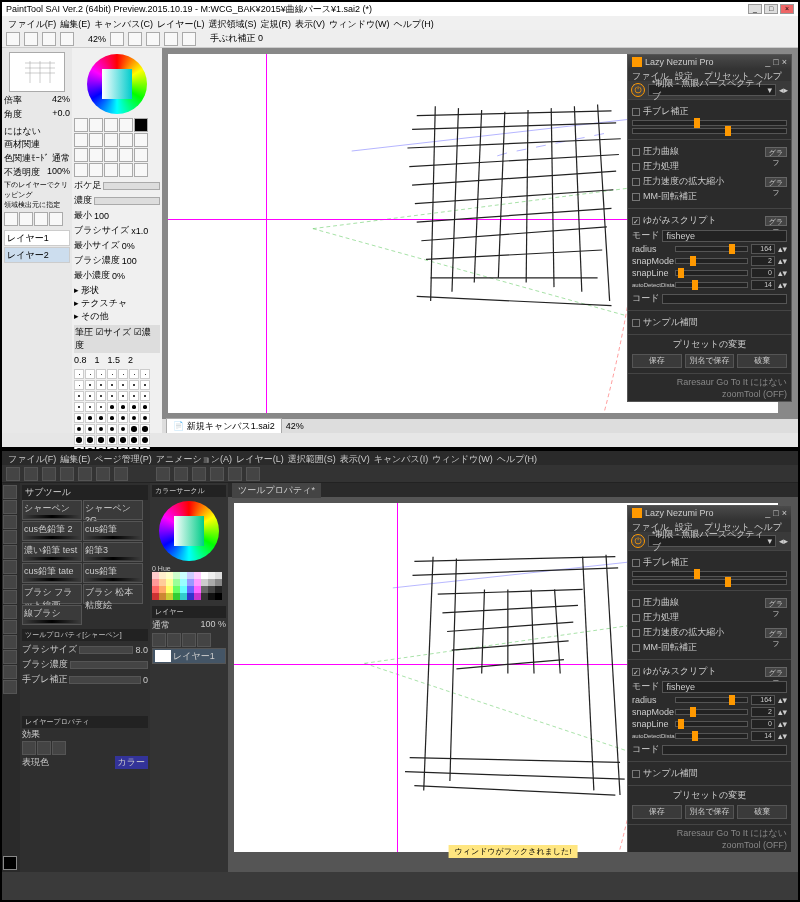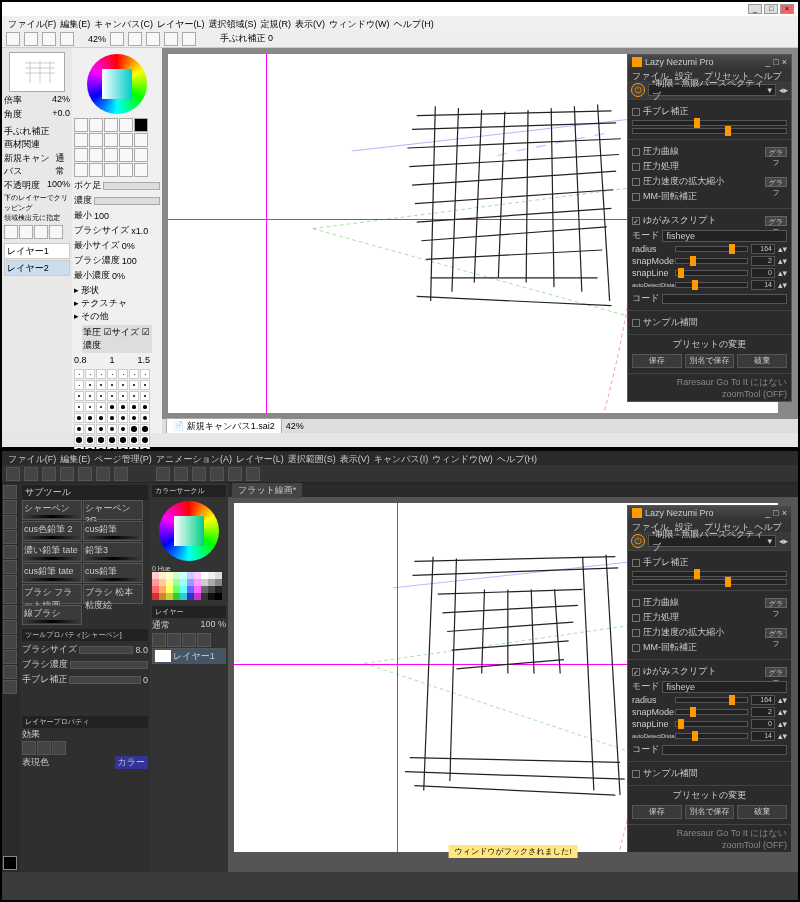--- a/index.html
+++ b/index.html
@@ -81,20 +81,21 @@
 .csp-brushlist .b { width: 60px; height: 20px; background: #3a3a3a; border: 1px solid #555; font-size: 7px; padding: 1px; display: flex; flex-direction: column; }
 .csp-brushlist .b .stroke { height: 8px; background: linear-gradient(to right,transparent,#000 50%,transparent); }
 .swatch-grid { display: flex; flex-wrap: wrap; width: 70px; }
 .swatch-grid i { width: 7px; height: 7px; }
 </style>
 </head>
 <body>
 
 <div class="app sai">
   <div class="titlebar">
+    <span>PaintTool SAI Ver.2 (64bit) Preview.2015.10.19 - M:WCG_BAK¥2015¥曲線パース¥1.sai2 (*)</span>
     <div class="winbtns">
       <div class="winbtn">_</div>
       <div class="winbtn">□</div>
       <div class="winbtn" style="background:#e66">×</div>
     </div>
   </div>
   <div class="menubar">
     <span>ファイル(F)</span>
     <span>編集(E)</span>
     <span>キャンバス(C)</span>
@@ -109,21 +110,21 @@
     <div class="tbtn"></div>
     <div class="tbtn"></div>
     <div class="tbtn"></div>
     <div class="tbtn"></div>
     <span style="margin-left:10px">42%</span>
     <div class="tbtn"></div>
     <div class="tbtn"></div>
     <div class="tbtn"></div>
     <div class="tbtn"></div>
     <div class="tbtn"></div>
-    <span style="margin-left:20px">手ぶれ補正 0</span>
+    <span style="margin-left:10px">手ぶれ補正 0</span>
   </div>
   <div class="mainrow">
     <div class="leftcol">
       <div style="width:56px;height:40px;border:1px solid #aaa;background:#fff;margin:2px auto">
         <svg width="56" height="40">
             <g stroke="#999" stroke-width="0.5">
               <line x1="15" y1="10" x2="45" y2="10"></line>
               <line x1="15" y1="15" x2="45" y2="15"></line>
               <line x1="15" y1="20" x2="45" y2="20"></line>
               <line x1="20" y1="8" x2="20" y2="30"></line>
@@ -133,24 +134,24 @@
           </svg>
       </div>
       <div class="panelrow">
           <span>倍率</span>
           <span>42%</span>
         </div>
       <div class="panelrow">
           <span>角度</span>
           <span>+0.0</span>
         </div>
-      <div style="margin-top:4px">手ぶれ補正</div>
+      <div style="margin-top:4px">にはない</div>
       <div>画材関連</div>
       <div class="panelrow">
-          <span>新規キャンバス</span>
+          <span>色関連ﾓｰﾄﾞ</span>
           <span>通常</span>
         </div>
       <div class="panelrow">
           <span>不透明度</span>
           <span>100%</span>
         </div>
       <div style="font-size:7px">下のレイヤーでクリッピング</div>
       <div style="font-size:7px">領域検出元に指定</div>
       <div style="display:flex;gap:1px;margin:2px 0">
         <div class="tbtn"></div>
@@ -217,22 +218,22 @@
           <span>ブラシ濃度</span>
           <span>100</span>
         </div>
       <div class="slider-row">
           <span>最小濃度</span>
           <span>0%</span>
         </div>
       <div>▸ <span>形状</span></div>
       <div>▸ <span>テクスチャ</span></div>
       <div>▸ <span>その他</span></div>
-      <div style="background:#ddd;padding:1px;margin:2px 8px">筆圧 ☑サイズ ☑濃度</div>
-      <div style="display:flex;gap:23px;font-size:7px">
+      <div style="background:#ddd;padding:1px;margin:2px 0">筆圧 ☑サイズ ☑濃度</div>
+      <div style="display:flex;gap:8px;font-size:7px">
           <span>0.8</span>
           <span>1</span>
           <span>1.5</span>
           <span>2</span>
         </div>
       <div class="brushgrid">
         <div class="dot">
             <i style="width:1px;height:1px"></i>
           </div>
           <div class="dot">
@@ -606,21 +607,21 @@
           </div>
         <div class="b">
             <span>cus色鉛筆 2</span>
             <div class="stroke"></div>
           </div>
         <div class="b">
             <span>cus鉛筆</span>
             <div class="stroke"></div>
           </div>
         <div class="b">
-            <span>濃い鉛筆 tate</span>
+            <span>濃い鉛筆 test</span>
             <div class="stroke"></div>
           </div>
         <div class="b">
             <span>鉛筆3</span>
             <div class="stroke"></div>
           </div>
         <div class="b">
             <span>cus鉛筆 tate</span>
             <div class="stroke"></div>
           </div>
@@ -727,21 +728,21 @@
           <div class="tbtn"></div>
           <div class="tbtn"></div>
         </div>
       <div class="layer sel">
           <div style="width:16px;height:12px;background:#fff;margin-right:2px"></div>
           <span>レイヤー1</span>
         </div>
     </div>
     <div class="canvas-area" style="background:#555">
       <div class="tabbar" style="position:absolute;top:0;left:0;right:0">
-        <span style="background:#444;padding:1px 6px">フラット線画*</span>
+        <span style="background:#444;padding:1px 6px">ツールプロパティ*</span>
       </div>
       <div class="canvas" style="top:20px">
         <svg class="persp" viewBox="0 0 400 370">
           <line class="bl" x1="80" y1="90" x2="400" y2="55"></line>
           <line class="gl" x1="50" y1="170" x2="400" y2="120"></line>
           <line class="gl" x1="50" y1="170" x2="380" y2="280"></line>
           <path class="rl" d="M 360 10 Q 370 180 320 370" fill="none"></path>
         </svg>
         <div class="guide-h"></div>
         <div class="guide-v" style="left:30%"></div>

